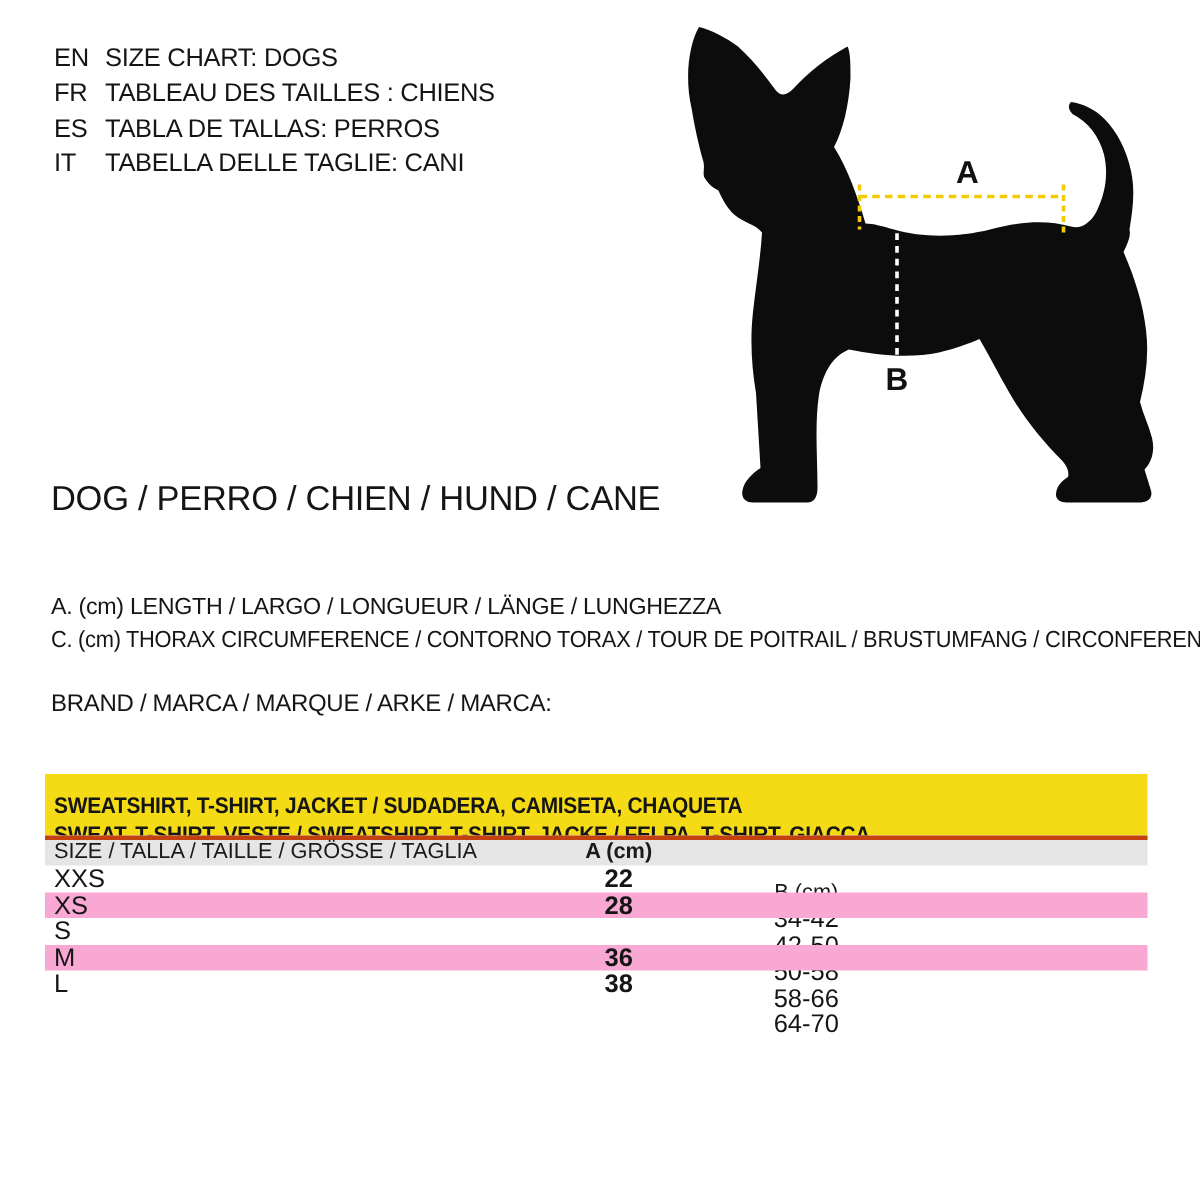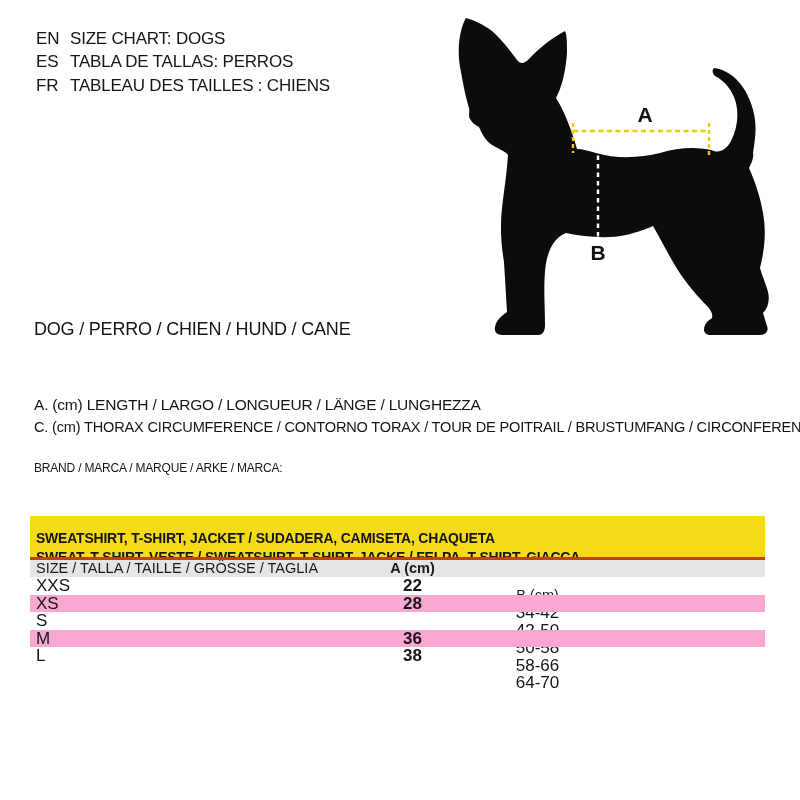--- a/index.html
+++ b/index.html
@@ -7,25 +7,25 @@
   body{font-family:"Liberation Sans",sans-serif;color:#151515;-webkit-font-smoothing:antialiased;}
   .canvas{position:relative;width:800px;height:800px;background:#ffffff;overflow:hidden;}
 
   
   .langs{position:absolute;left:36px;top:27px;font-size:17px;line-height:23.3px;
          font-weight:500;letter-spacing:-0.2px;}
   .lang-row{white-space:nowrap;}
   .lang-code{display:inline-block;width:34px;}
 
   
-  .subject{position:absolute;left:34px;top:319px;font-size:18px;font-weight:500;letter-spacing:-0.2px;white-space:nowrap;text-align:center;}
+  .subject{position:absolute;left:34px;top:319px;font-size:23px;font-weight:500;letter-spacing:-0.2px;white-space:nowrap;text-align:center;}
   .measures{position:absolute;left:34px;top:394px;font-size:15.5px;line-height:22px;font-weight:500;}
   .measure-line{white-space:nowrap;letter-spacing:-0.2px;}
   .measure-line.condensed{transform:scaleX(0.94);transform-origin:left center;}
-  .brand{position:absolute;left:34px;top:461px;font-size:12px;font-weight:500;letter-spacing:-0.2px;white-space:nowrap;}
+  .brand{position:absolute;left:34px;top:461px;font-size:16px;font-weight:500;letter-spacing:-0.2px;white-space:nowrap;}
 
   
   .dog-figure{position:absolute;left:440px;top:0;width:360px;height:350px;}
 
   
   .size-table{position:absolute;left:30px;top:516px;width:735px;}
   .st-yellow{background:#F4DB16;height:41px;box-sizing:border-box;padding:13px 0 0 6px;}
   .st-yellow .yline{font-weight:bold;font-size:15px;line-height:18.5px;letter-spacing:-0.2px;
                     transform:scaleX(0.93);transform-origin:left center;white-space:nowrap;}
   .st-colhead{position:relative;background:#e5e5e5;border-top:3px solid #c2410c;height:17px;
@@ -42,24 +42,27 @@
 </head>
 <body>
 
 <div class="canvas">
 
   <div class="langs">
     <div class="lang-row">
       <span class="lang-code">EN</span><span>SIZE CHART: DOGS</span>
     </div>
     <div class="lang-row">
+      <span class="lang-code">FR</span><span>TABLEAU DES TAILLES : CHIENS</span>
+    </div>
+    <div class="lang-row">
       <span class="lang-code">ES</span><span>TABLA DE TALLAS: PERROS</span>
     </div>
     <div class="lang-row">
-      <span class="lang-code">FR</span><span>TABLEAU DES TAILLES : CHIENS</span>
+      <span class="lang-code">IT</span><span>TABELLA DELLE TAGLIE: CANI</span>
     </div>
   </div>
 
   <svg class="dog-figure" viewBox="440 0 360 350" xmlns="http://www.w3.org/2000/svg">
     <path fill="#0C0C0C" d="
       M466,18
       C460,28 456,50 461,72
       C463,84 466,98 469,108
       C470,113 468,116 470,119
       C473,124 477,126 479,127

